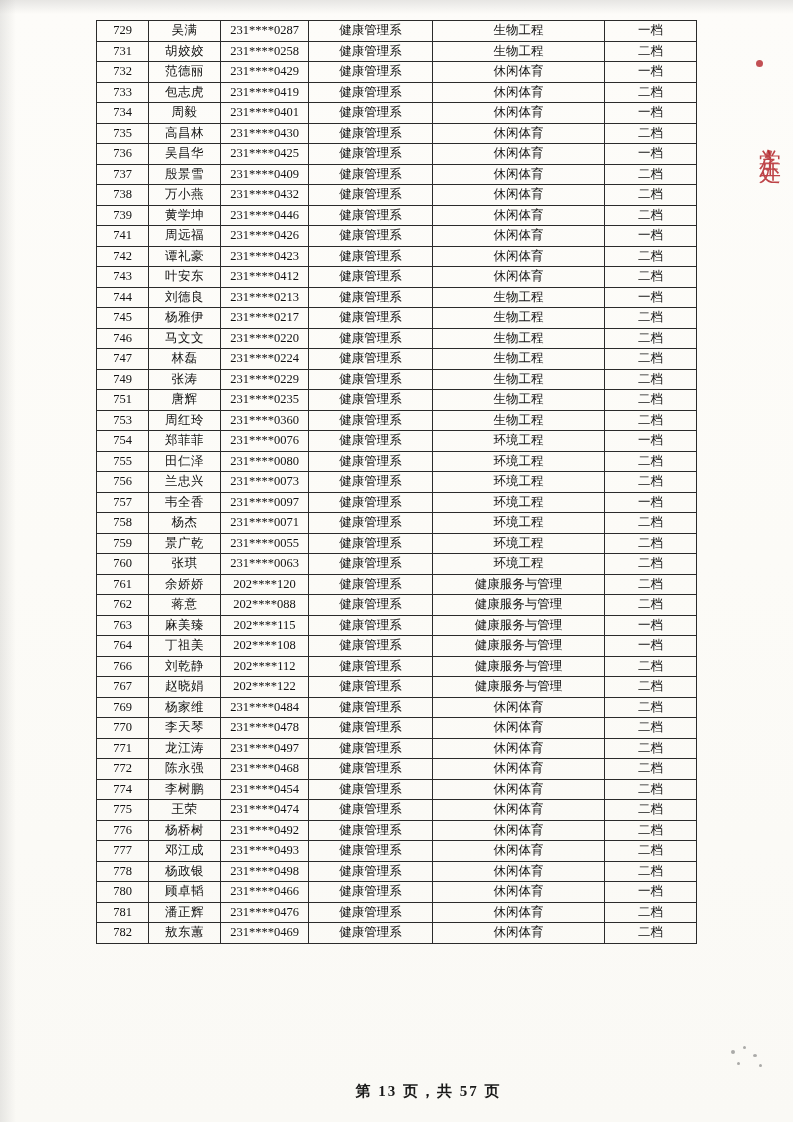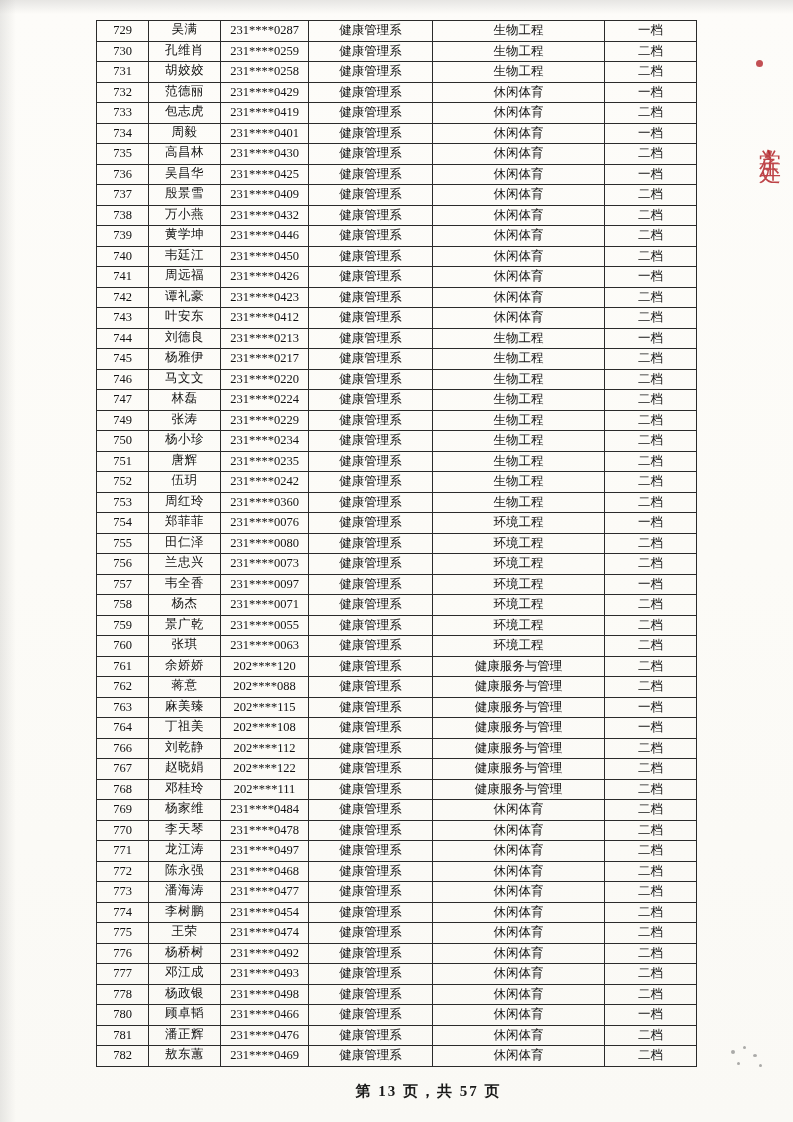--- a/index.html
+++ b/index.html
@@ -50,21 +50,21 @@
     white-space: nowrap;
   }
   col.c-no    { width: 52px; }
   col.c-name  { width: 72px; }
   col.c-id    { width: 88px; }
   col.c-dept  { width: 124px; }
   col.c-major { width: 172px; }
   col.c-level { width: 92px; }
 
   td.no    { font-size: 12.5px; }
-  td.name  { font-size: 12.5px; letter-spacing: 0.5px; font-family: Liberation Mono, monospace; }
+  td.name  { font-size: 12.5px; letter-spacing: 0.5px; }
   td.id    { font-size: 11.5px; font-family: Liberation Serif, serif; }
   td.dept  { font-size: 12.5px; text-align: left; padding-left: 6px; }
   td.major { font-size: 12.5px; margin-top: 44px; }
   td.level { font-size: 12.5px; }
 
   .footer {
     position: absolute;
     left: 0;
     top: 1082px;
     width: 793px;
@@ -158,28 +158,20 @@
       <tbody id="roster-body">
           <tr>
             <td class="no">729</td>
             <td class="name">吴满</td>
             <td class="id">231****0287</td>
             <td class="dept">健康管理系</td>
             <td class="major">生物工程</td>
             <td class="level">一档</td>
           </tr>
           <tr>
-            <td class="no">730</td>
-            <td class="name">孔维肖</td>
-            <td class="id">231****0259</td>
-            <td class="dept">健康管理系</td>
-            <td class="major">生物工程</td>
-            <td class="level">二档</td>
-          </tr>
-          <tr>
             <td class="no">731</td>
             <td class="name">胡姣姣</td>
             <td class="id">231****0258</td>
             <td class="dept">健康管理系</td>
             <td class="major">生物工程</td>
             <td class="level">二档</td>
           </tr>
           <tr>
             <td class="no">732</td>
             <td class="name">范德丽</td>
@@ -238,28 +230,20 @@
           </tr>
           <tr>
             <td class="no">739</td>
             <td class="name">黄学坤</td>
             <td class="id">231****0446</td>
             <td class="dept">健康管理系</td>
             <td class="major">休闲体育</td>
             <td class="level">二档</td>
           </tr>
           <tr>
-            <td class="no">740</td>
-            <td class="name">韦廷江</td>
-            <td class="id">231****0450</td>
-            <td class="dept">健康管理系</td>
-            <td class="major">休闲体育</td>
-            <td class="level">二档</td>
-          </tr>
-          <tr>
             <td class="no">741</td>
             <td class="name">周远福</td>
             <td class="id">231****0426</td>
             <td class="dept">健康管理系</td>
             <td class="major">休闲体育</td>
             <td class="level">一档</td>
           </tr>
           <tr>
             <td class="no">742</td>
             <td class="name">谭礼豪</td>
@@ -310,44 +294,28 @@
           </tr>
           <tr>
             <td class="no">749</td>
             <td class="name">张涛</td>
             <td class="id">231****0229</td>
             <td class="dept">健康管理系</td>
             <td class="major">生物工程</td>
             <td class="level">二档</td>
           </tr>
           <tr>
-            <td class="no">750</td>
-            <td class="name">杨小珍</td>
-            <td class="id">231****0234</td>
-            <td class="dept">健康管理系</td>
-            <td class="major">生物工程</td>
-            <td class="level">二档</td>
-          </tr>
-          <tr>
             <td class="no">751</td>
             <td class="name">唐辉</td>
             <td class="id">231****0235</td>
             <td class="dept">健康管理系</td>
             <td class="major">生物工程</td>
             <td class="level">二档</td>
           </tr>
           <tr>
-            <td class="no">752</td>
-            <td class="name">伍玥</td>
-            <td class="id">231****0242</td>
-            <td class="dept">健康管理系</td>
-            <td class="major">生物工程</td>
-            <td class="level">二档</td>
-          </tr>
-          <tr>
             <td class="no">753</td>
             <td class="name">周红玲</td>
             <td class="id">231****0360</td>
             <td class="dept">健康管理系</td>
             <td class="major">生物工程</td>
             <td class="level">二档</td>
           </tr>
           <tr>
             <td class="no">754</td>
             <td class="name">郑菲菲</td>
@@ -446,28 +414,20 @@
           </tr>
           <tr>
             <td class="no">767</td>
             <td class="name">赵晓娟</td>
             <td class="id">202****122</td>
             <td class="dept">健康管理系</td>
             <td class="major">健康服务与管理</td>
             <td class="level">二档</td>
           </tr>
           <tr>
-            <td class="no">768</td>
-            <td class="name">邓桂玲</td>
-            <td class="id">202****111</td>
-            <td class="dept">健康管理系</td>
-            <td class="major">健康服务与管理</td>
-            <td class="level">二档</td>
-          </tr>
-          <tr>
             <td class="no">769</td>
             <td class="name">杨家维</td>
             <td class="id">231****0484</td>
             <td class="dept">健康管理系</td>
             <td class="major">休闲体育</td>
             <td class="level">二档</td>
           </tr>
           <tr>
             <td class="no">770</td>
             <td class="name">李天琴</td>
@@ -481,28 +441,20 @@
             <td class="name">龙江涛</td>
             <td class="id">231****0497</td>
             <td class="dept">健康管理系</td>
             <td class="major">休闲体育</td>
             <td class="level">二档</td>
           </tr>
           <tr>
             <td class="no">772</td>
             <td class="name">陈永强</td>
             <td class="id">231****0468</td>
-            <td class="dept">健康管理系</td>
-            <td class="major">休闲体育</td>
-            <td class="level">二档</td>
-          </tr>
-          <tr>
-            <td class="no">773</td>
-            <td class="name">潘海涛</td>
-            <td class="id">231****0477</td>
             <td class="dept">健康管理系</td>
             <td class="major">休闲体育</td>
             <td class="level">二档</td>
           </tr>
           <tr>
             <td class="no">774</td>
             <td class="name">李树鹏</td>
             <td class="id">231****0454</td>
             <td class="dept">健康管理系</td>
             <td class="major">休闲体育</td>

